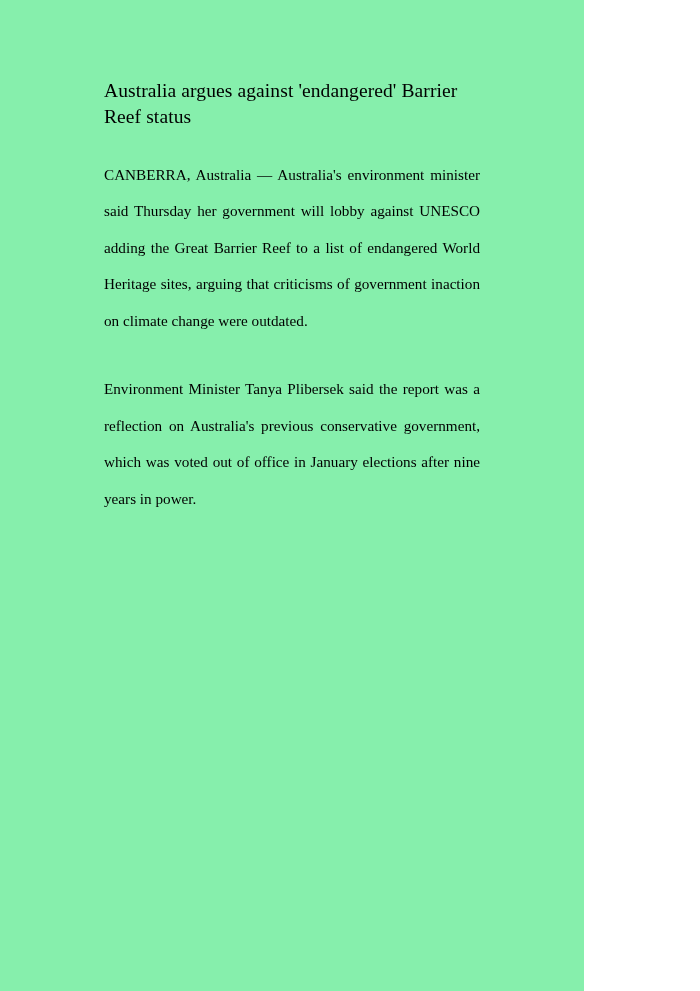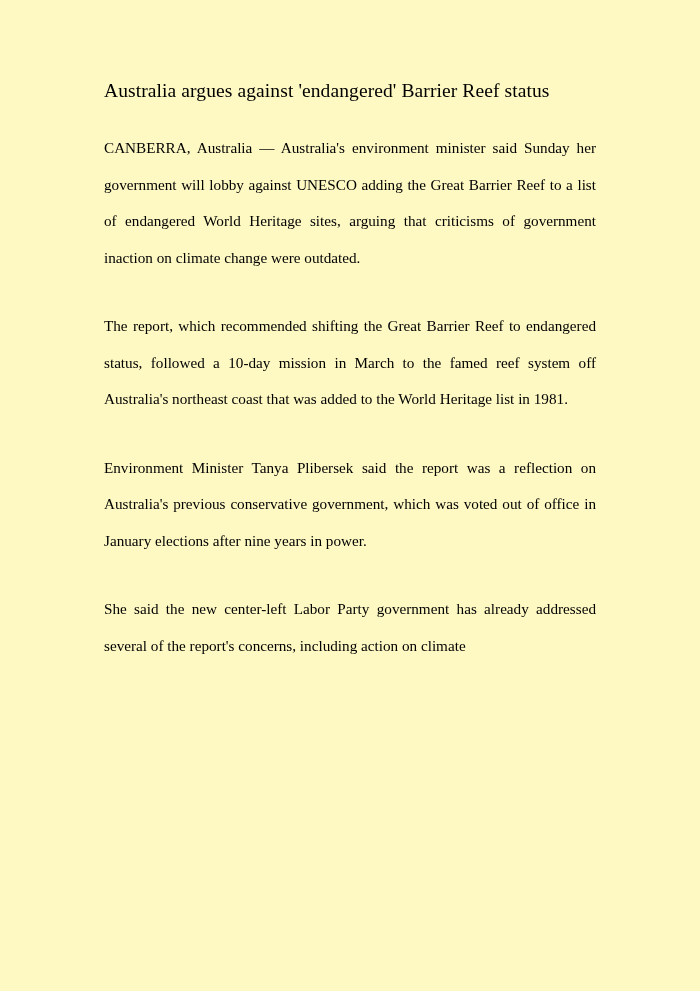--- a/index.html
+++ b/index.html
@@ -8,25 +8,25 @@
   }
   body {
     width: 700px;
     height: 991px;
     background: #ffffff;
     font-family: "Liberation Serif", "DejaVu Serif", serif;
     color: #000000;
     overflow: hidden;
   }
   .page {
-    width: 700px;
+    width: 584px;
     height: 991px;
     box-sizing: border-box;
     padding: 78px 104px 5px 104px;
-    background: #fef9c3;
+    background: #86efac;
   }
   .article-title {
     font-size: 19.5px;
     font-weight: normal;
     line-height: 1.35;
     margin: 0 0 26px 0;
     letter-spacing: 0.1px;
     color: #000000;
   }
   .article-body p {
@@ -42,19 +42,17 @@
   }
 </style>
 </head>
 <body>
 
 <div class="page">
 
   <h1 class="article-title">Australia argues against 'endangered' Barrier Reef status</h1>
 
   <div class="article-body">
-    <p>CANBERRA, Australia — Australia's environment minister said Sunday her government will lobby against UNESCO adding the Great Barrier Reef to a list of endangered World Heritage sites, arguing that criticisms of government inaction on climate change were outdated.</p>
-    <p>The report, which recommended shifting the Great Barrier Reef to endangered status, followed a 10-day mission in March to the famed reef system off Australia's northeast coast that was added to the World Heritage list in 1981.</p>
+    <p>CANBERRA, Australia — Australia's environment minister said Thursday her government will lobby against UNESCO adding the Great Barrier Reef to a list of endangered World Heritage sites, arguing that criticisms of government inaction on climate change were outdated.</p>
     <p>Environment Minister Tanya Plibersek said the report was a reflection on Australia's previous conservative government, which was voted out of office in January elections after nine years in power.</p>
-    <p>She said the new center-left Labor Party government has already addressed several of the report's concerns, including action on climate</p>
   </div>
 
 </div>
 
 </body></html>

